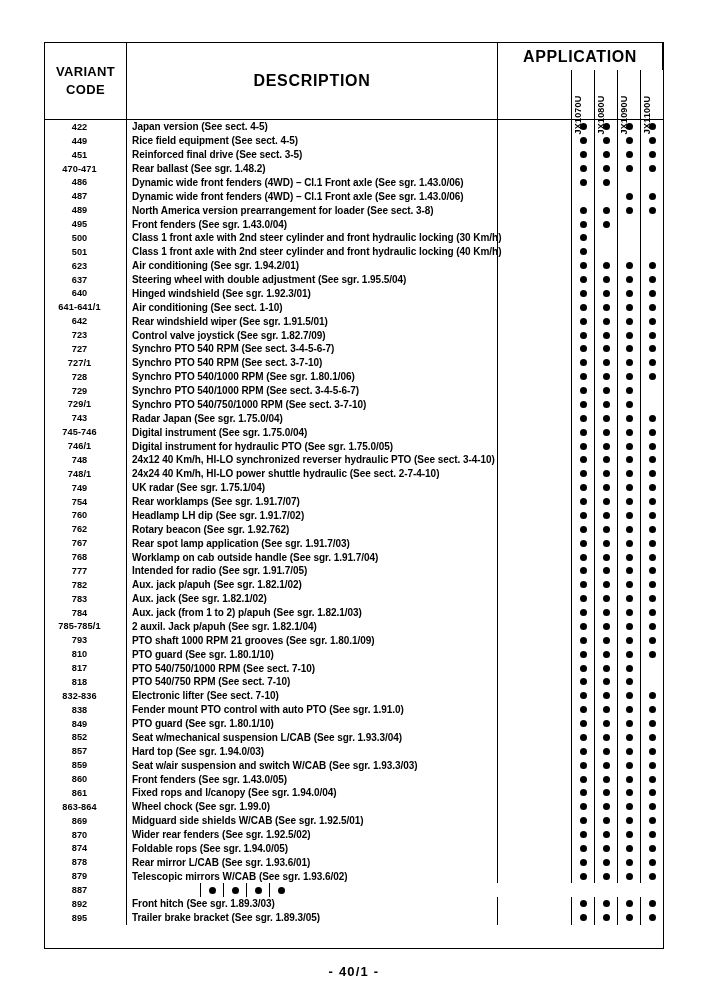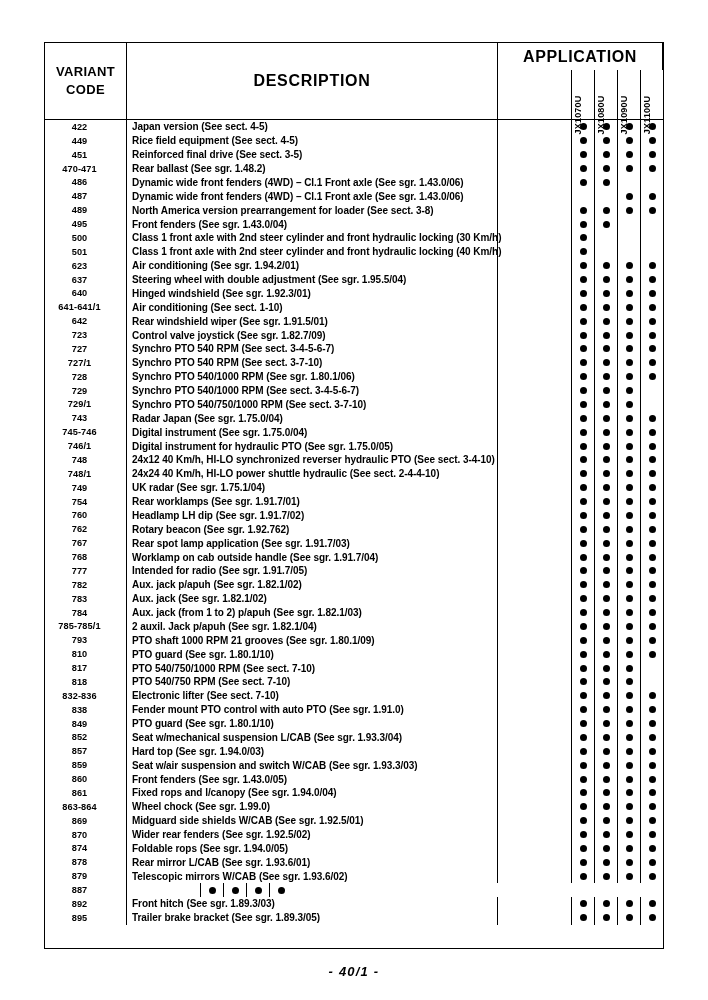--- a/index.html
+++ b/index.html
@@ -220,21 +220,20 @@
     position: absolute;
     left: 0;
     top: 962px;
     width: 708px;
     text-align: center;
   }
   .footer span {
     font-size: 13px;
     font-weight: bold;
     letter-spacing: 1.2px;
-    font-style: italic;
   }
 </style>
 </head>
 <body>
 
 <div id="page">
 
   <div class="app-caption">
     <span>APPLICATION</span>
   </div>
@@ -842,21 +841,21 @@
             <div class="c-app">
               <span class="dot"></span>
             </div>
           </div>
         </div>
         <div class="row">
           <div class="c-variant">
             <span>748/1</span>
           </div>
           <div class="c-desc">
-            <span>24x24 40 Km/h, HI-LO power shuttle hydraulic (See sect. 2-4-4-10)</span>
+            <span>24x24 40 Km/h, HI-LO power shuttle hydraulic (See sect. 2-7-4-10)</span>
           </div>
           <div class="c-gap"></div>
           <div class="c-apps">
             <div class="c-app">
               <span class="dot"></span>
             </div>
             <div class="c-app">
               <span class="dot"></span>
             </div>
             <div class="c-app">
@@ -888,21 +887,21 @@
             <div class="c-app">
               <span class="dot"></span>
             </div>
           </div>
         </div>
         <div class="row">
           <div class="c-variant">
             <span>754</span>
           </div>
           <div class="c-desc">
-            <span>Rear worklamps (See sgr. 1.91.7/01)</span>
+            <span>Rear worklamps (See sgr. 1.91.7/07)</span>
           </div>
           <div class="c-gap"></div>
           <div class="c-apps">
             <div class="c-app">
               <span class="dot"></span>
             </div>
             <div class="c-app">
               <span class="dot"></span>
             </div>
             <div class="c-app">

